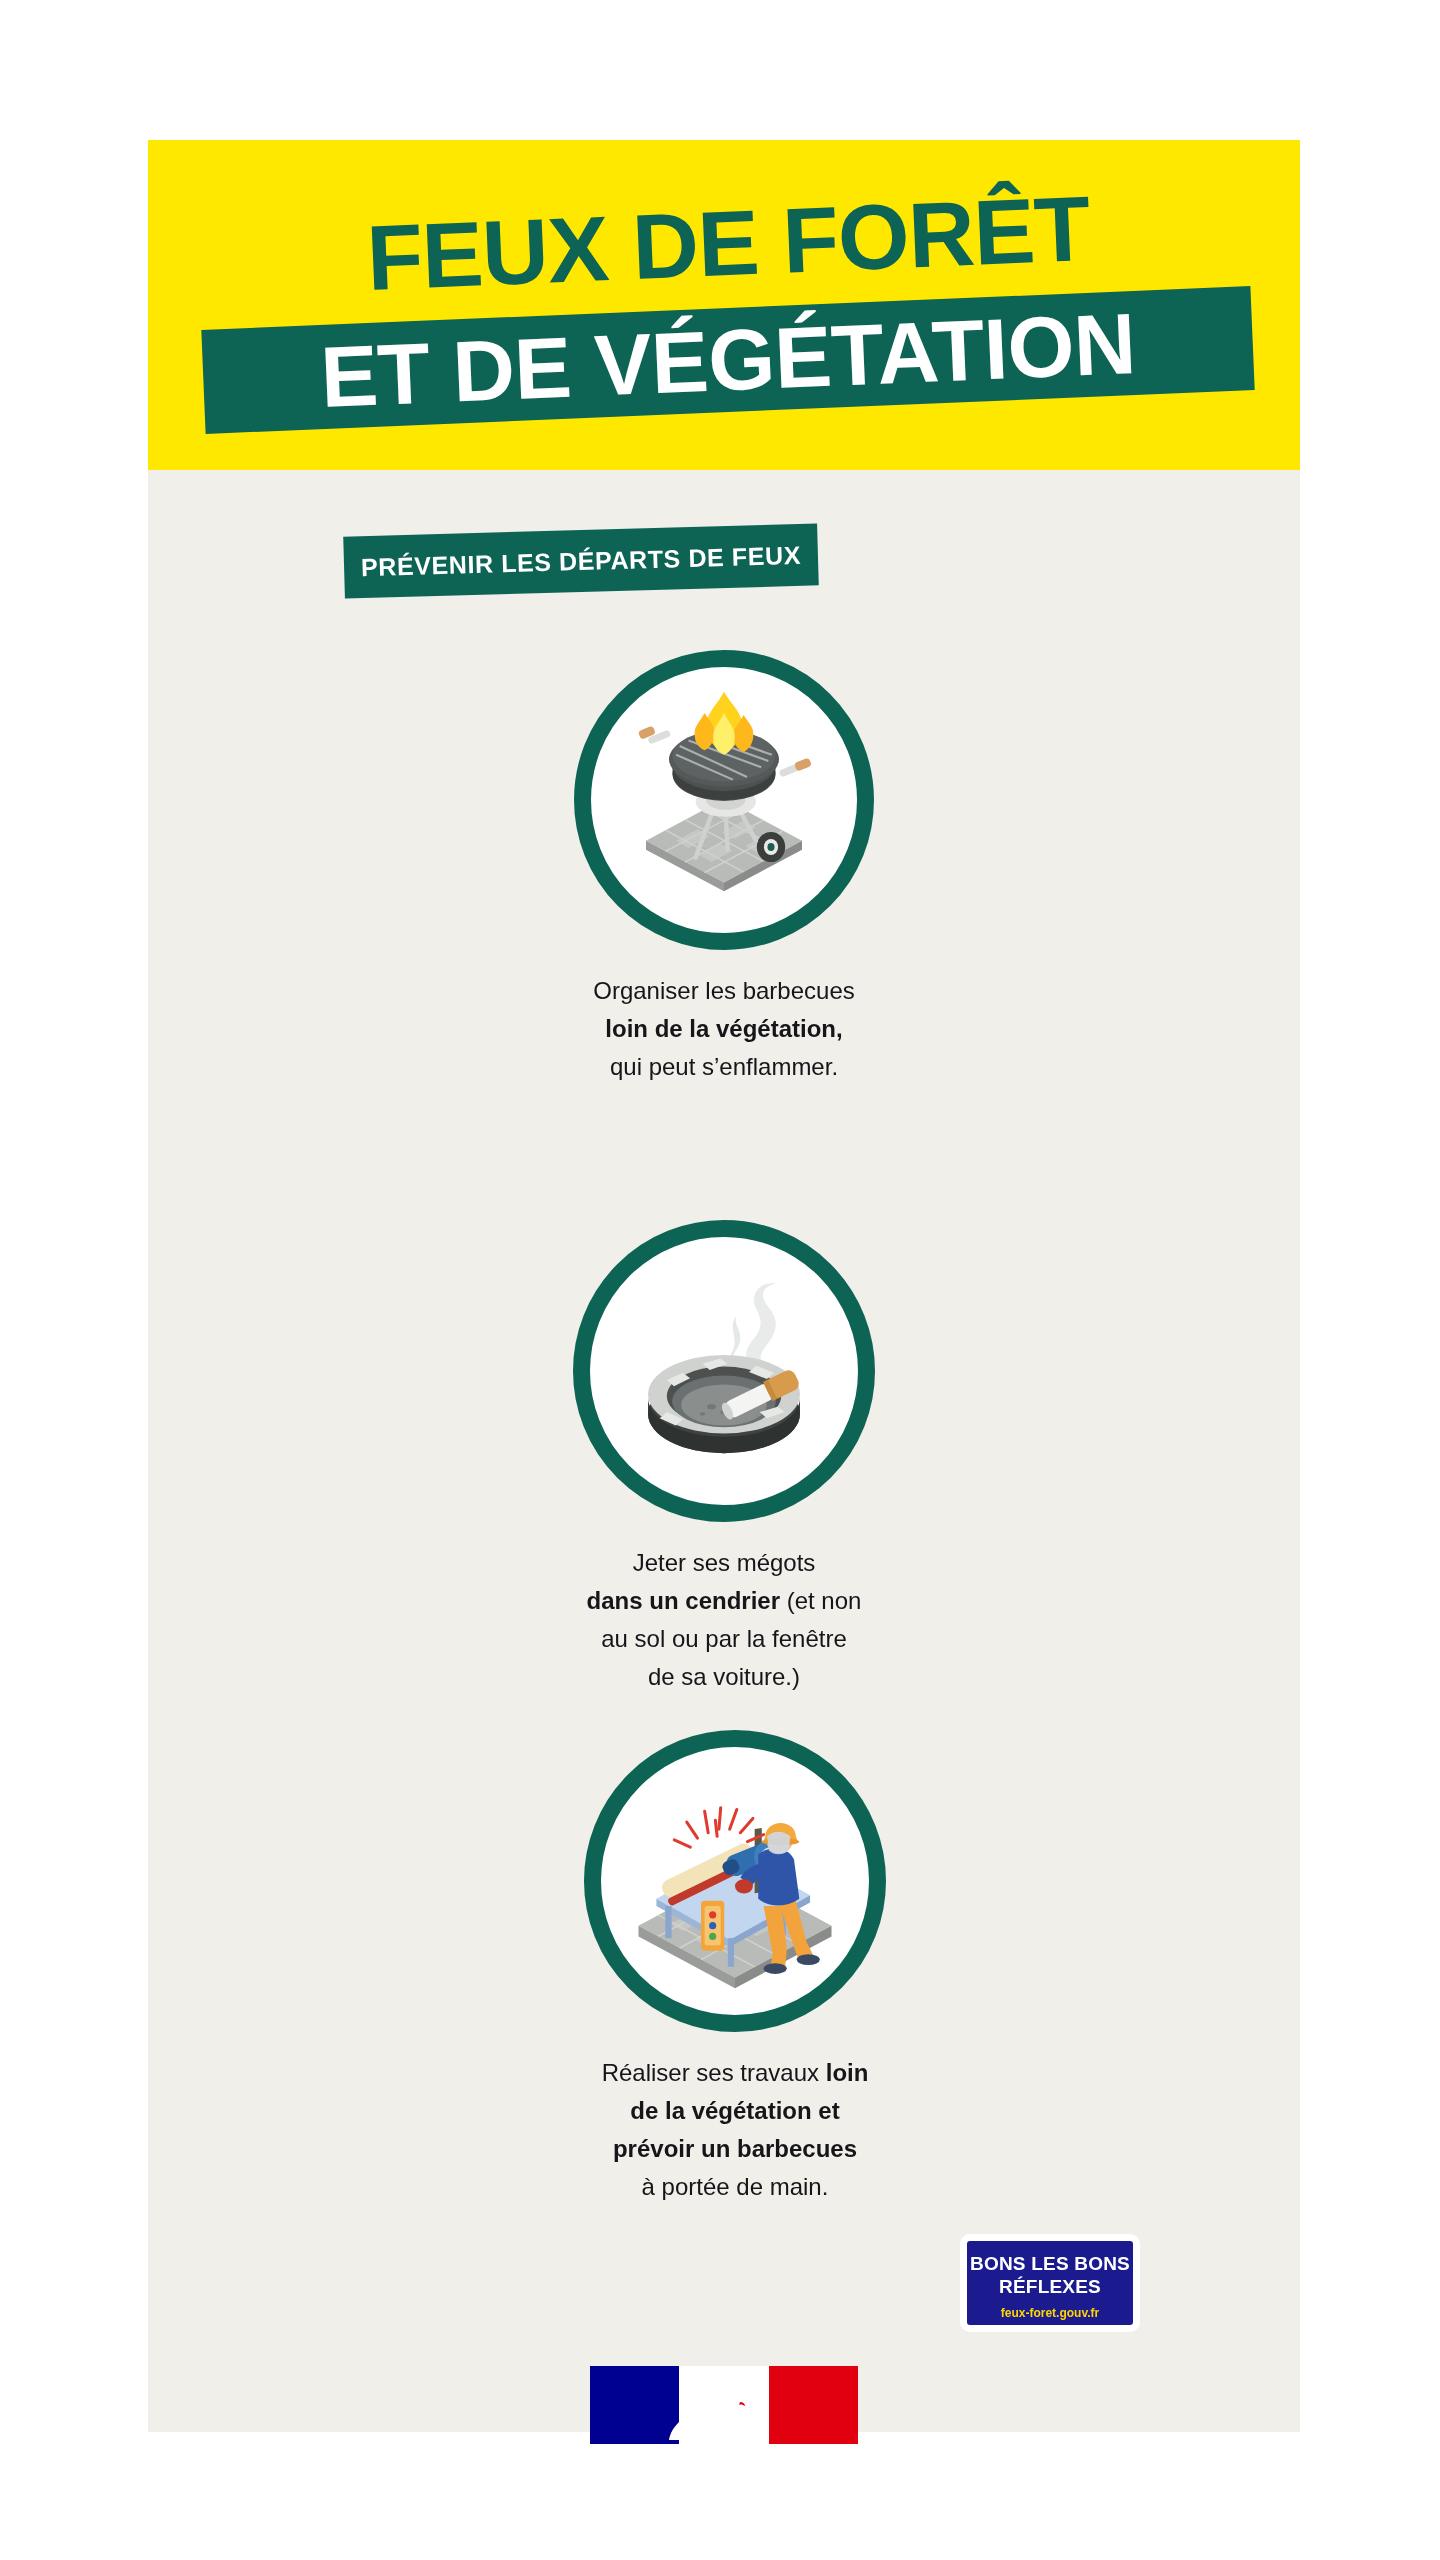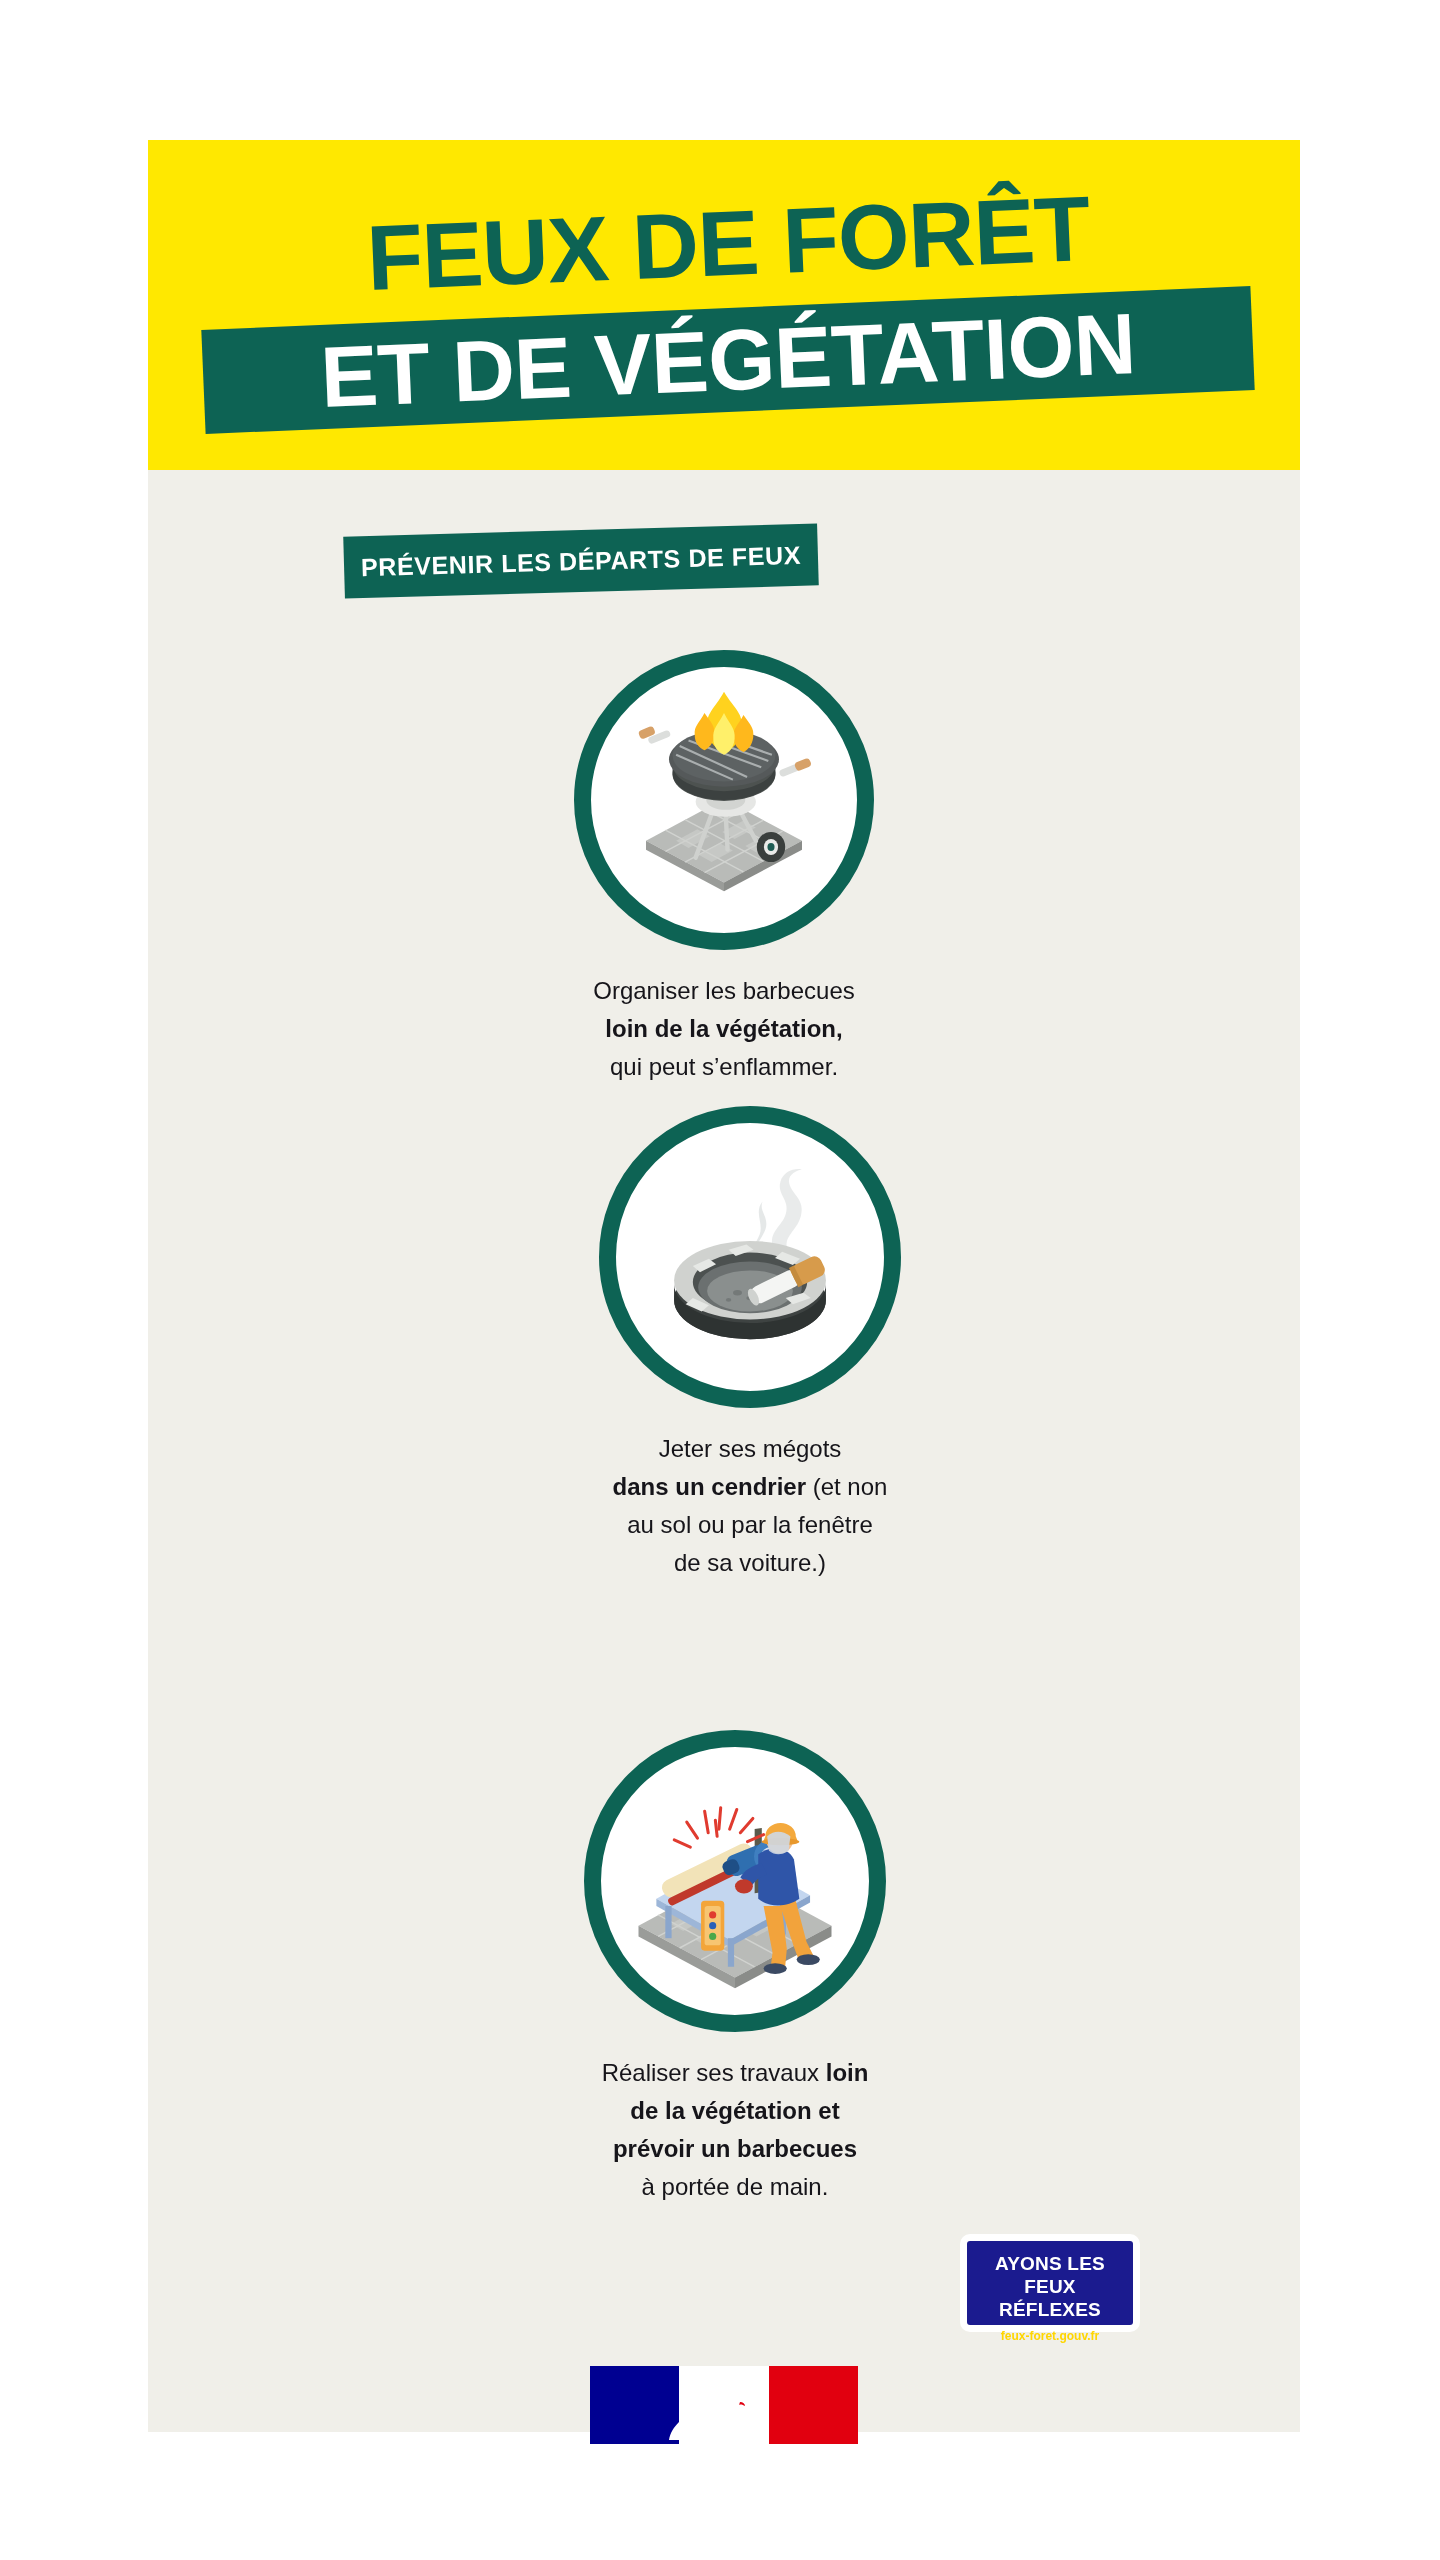--- a/index.html
+++ b/index.html
@@ -105,21 +105,21 @@
     white-space: nowrap;
   }
 
   
   .tip {
     position: absolute;
     left: 0;
     width: 1152px;
   }
   .tip-1 { top: 510px; }
-  .tip-2 { top: 966px; padding-left: 26px; }
+  .tip-2 { top: 1080px; }
   .tip-3 { top: 1590px; padding-left: 11px; }
 
   .circle {
     position: relative;
     margin: 0 auto;
     width: 300px;
     height: 300px;
     border-radius: 50%;
     background: #ffffff;
     border: 17px solid #0d6354;
@@ -420,21 +420,21 @@
     <div class="tip-text">
       <span>Réaliser ses travaux </span><b>loin</b><br>
       <b>de la végétation et</b><br>
       <b>prévoir un barbecues</b><br>
       <span>à portée de main.</span>
     </div>
   </div>
 
   <div class="badge">
     <div class="badge-inner">
-      <div class="badge-line">AYONS LES FEUX</div>
+      <div class="badge-line">BONS LES BONS</div>
       <div class="badge-line">RÉFLEXES</div>
       <div class="badge-url">feux-foret.gouv.fr</div>
     </div>
   </div>
 
   <svg class="flag" viewBox="0 0 268 78">
     <rect x="0" y="0" width="89" height="78" fill="#000091"></rect>
     <rect x="89" y="0" width="90" height="78" fill="#ffffff"></rect>
     <rect x="179" y="0" width="89" height="78" fill="#e1000f"></rect>
 

